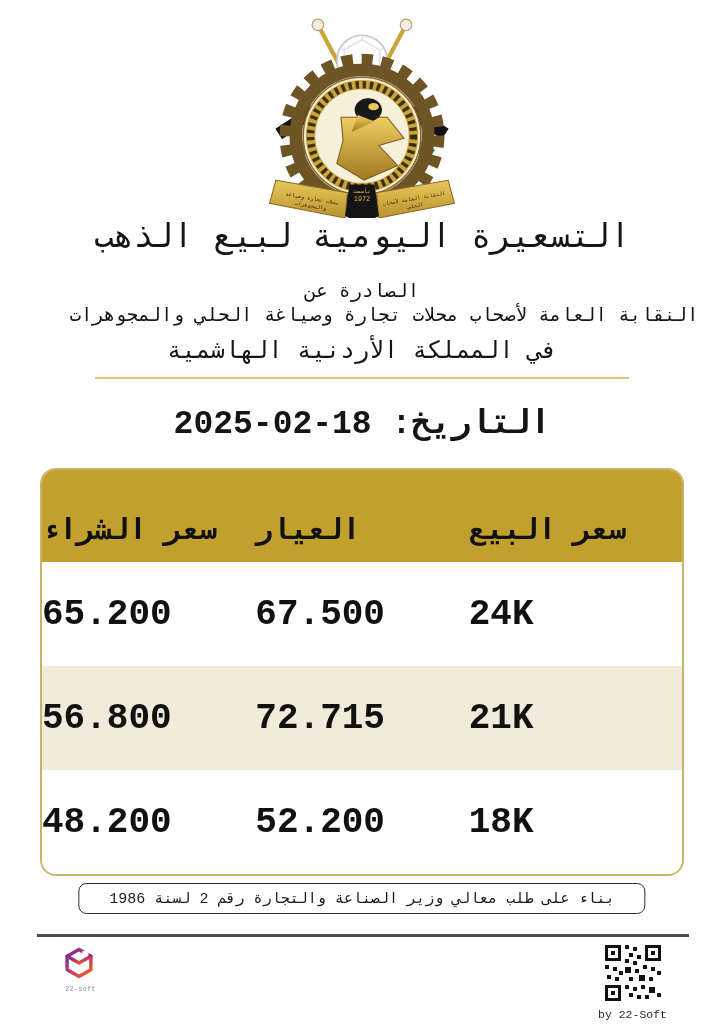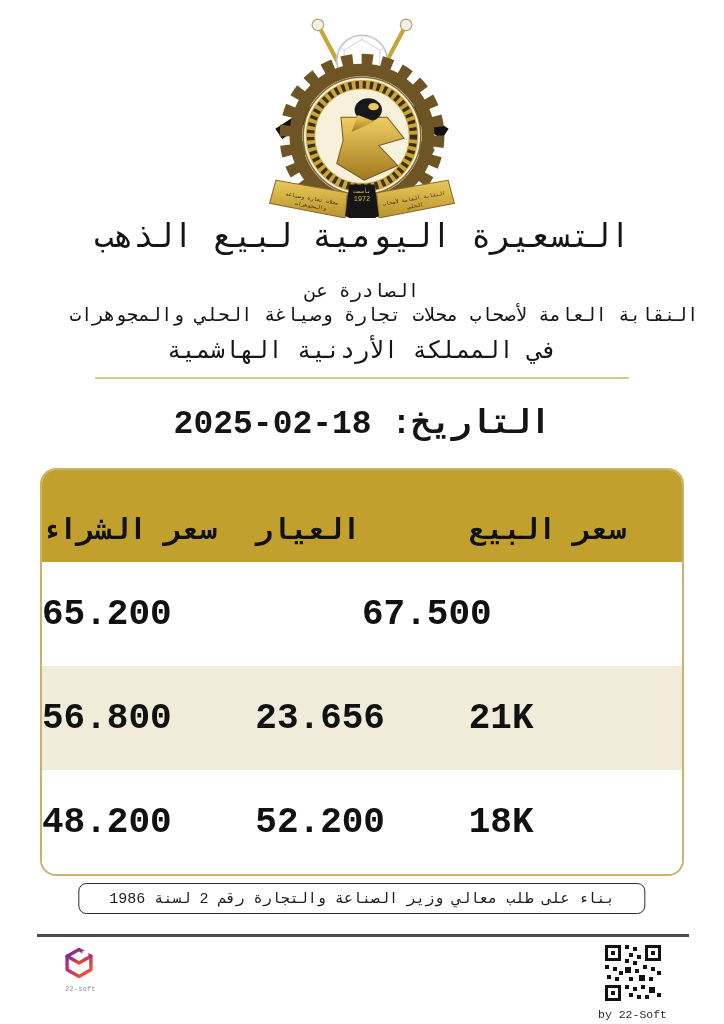--- a/index.html
+++ b/index.html
@@ -153,26 +153,27 @@
     <span class="num">18-02-2025</span>
   </div>
 
   <div class="price-table">
     <div class="pt-header">
       <div class="pt-cell">سعر البيع</div>
       <div class="pt-cell">العيار</div>
       <div class="pt-cell">سعر الشراء</div>
     </div>
     <div class="pt-row">
+      <div class="pt-cell">24K</div>
       <div class="pt-cell">67.500</div>
       <div class="pt-cell">65.200</div>
     </div>
     <div class="pt-row alt">
       <div class="pt-cell">21K</div>
-      <div class="pt-cell">23.656</div>
+      <div class="pt-cell">72.715</div>
       <div class="pt-cell">56.800</div>
     </div>
     <div class="pt-row">
       <div class="pt-cell">18K</div>
       <div class="pt-cell">52.200</div>
       <div class="pt-cell">48.200</div>
     </div>
   </div>
 
   <div class="footnote">بناء على طلب معالي وزير الصناعة والتجارة رقم 2 لسنة 1986</div>

